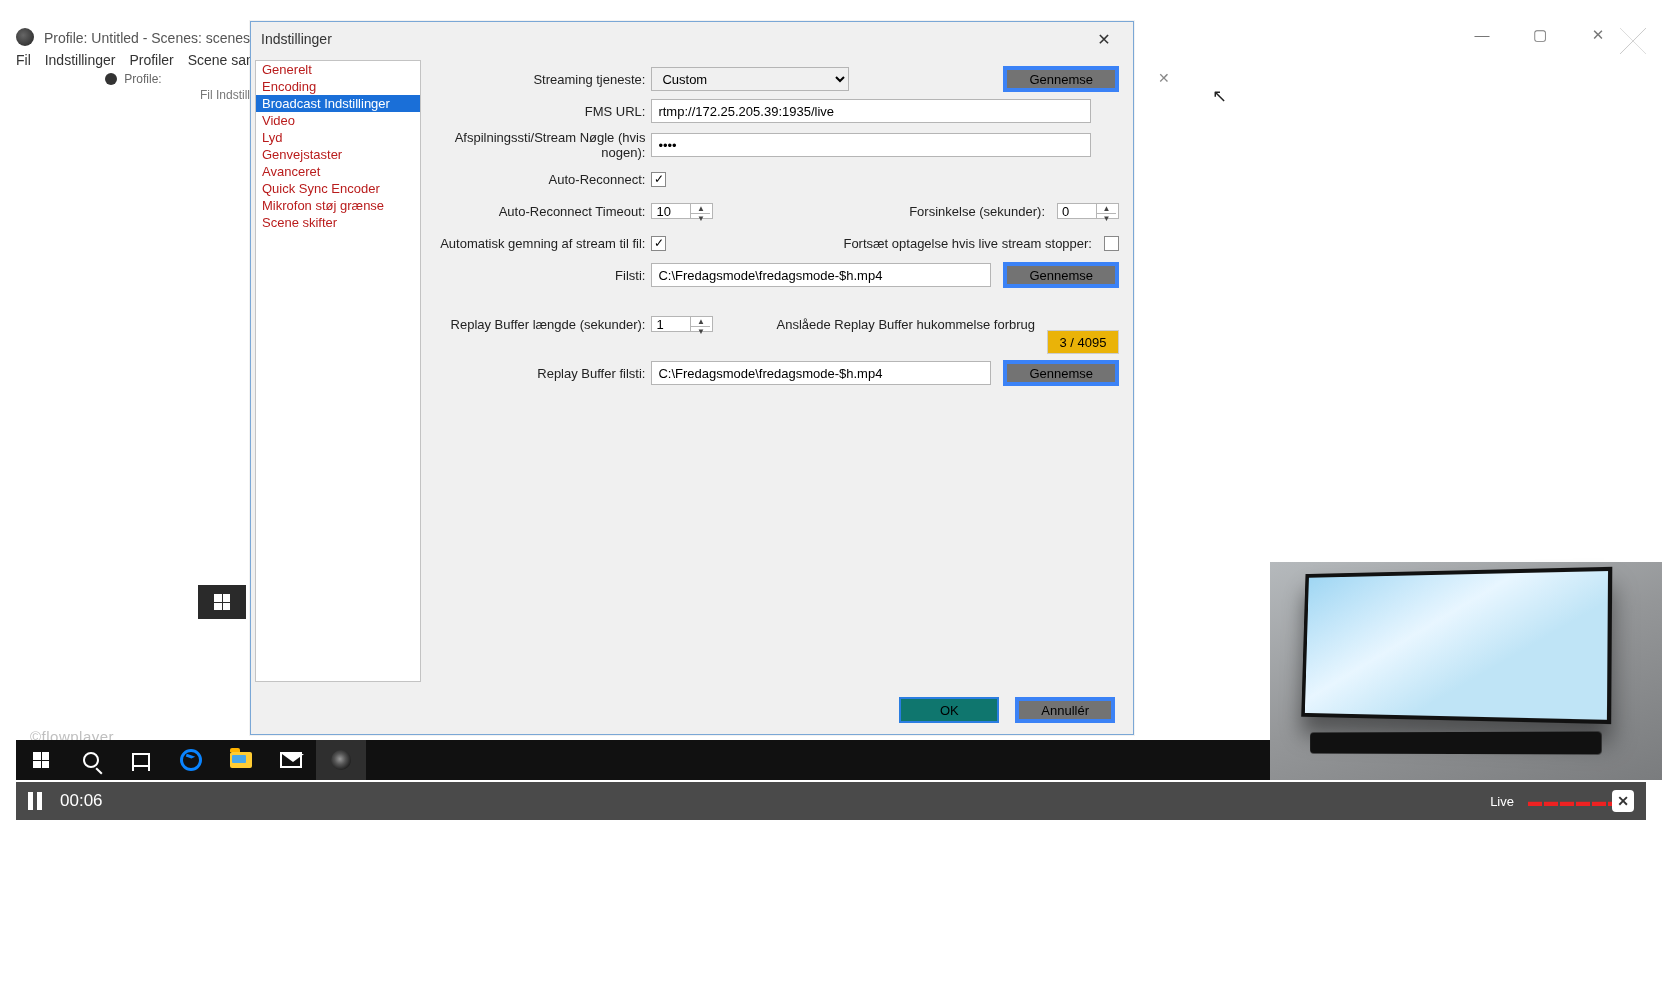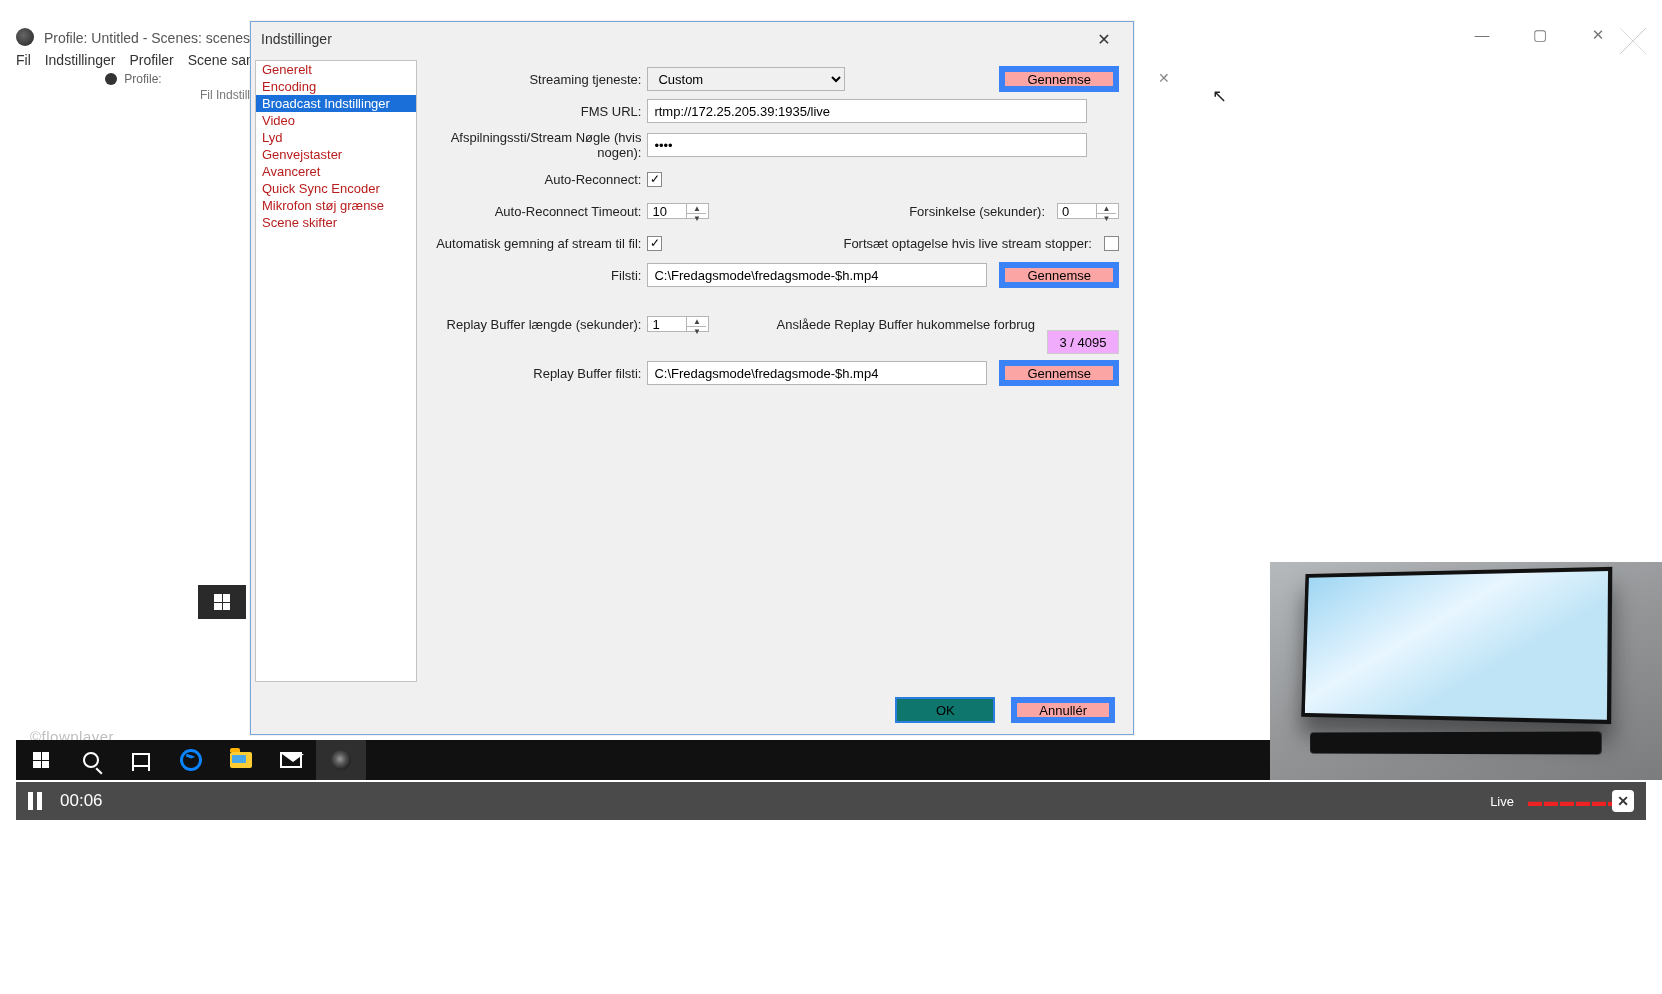--- a/index.html
+++ b/index.html
@@ -35,30 +35,30 @@
   .content { flex:1; padding:10px 14px 0 6px; }
   .row { display:flex; align-items:center; margin-bottom:6px; min-height:26px;}
   .row label { flex:0 0 220px; text-align:right; padding-right:6px; color:#222;}
   .row .ctrlzone { flex:1; display:flex; align-items:center; gap:6px;}
   .row.split .right { margin-left:auto; display:flex; align-items:center; gap:6px;}
   .row.split .right label { flex:none; text-align:right;}
   select, input[type=text], input[type=password] { height:24px; border:1px solid #b5b5b5; background:#fff; padding:0 6px; font:inherit; }
   select { background:#f0f0f0;}
   .combo { width:198px; }
   .full { width:440px; }
-  .btn { height:26px; border:6px solid #3b82f6; background:#fca5a5; padding:0 22px; font:inherit; display:inline-flex; align-items:center; justify-content:center; min-width:88px;}
+  .btn { height:26px; border:4px solid #3b82f6; background:#737373; padding:0 22px; font:inherit; display:inline-flex; align-items:center; justify-content:center; min-width:88px;}
   .btn.primary { border:2px solid #2a7de1; background:#0f766e; min-width:100px;}
   .chk { width:15px; height:15px; border:1px solid #888; background:#fff; display:inline-flex; align-items:center; justify-content:center;}
   .chk.checked::after { content:"✓"; font-size:12px; color:#000; line-height:1;}
   .spin { position:relative; width:62px; height:16px; border:1px solid #b5b5b5; background:#fff; display:flex; align-items:center;}
   .spin input { border:none; width:38px; height:100%; padding:0 4px; font:inherit;}
   .spin .arrows { width:20px; display:flex; flex-direction:column; border-left:1px solid #b5b5b5; height:100%;}
   .spin .arrows i { flex:1; display:flex; align-items:center; justify-content:center; font-size:8px; color:#444; font-style:normal;}
   .spin .arrows i:first-child { border-bottom:1px solid #b5b5b5;}
-  .readbox { height:24px; border:1px solid #ccc; background:#f0abfc; padding:0 10px; display:inline-flex; align-items:center; min-width:72px; justify-content:center;margin-top:36px;}
+  .readbox { height:24px; border:1px solid #ccc; background:#eab308; padding:0 10px; display:inline-flex; align-items:center; min-width:72px; justify-content:center;margin-top:36px;}
   .file { width:340px; }
   .dlg-footer { position:absolute; left:0; right:0; bottom:0; height:48px; display:flex; align-items:center; justify-content:flex-end; gap:16px; padding:0 18px;}
   .cursor { position:absolute; left:961px; top:63px; font-size:18px; color:#222; pointer-events:none;}
 
   
   .pip { position:absolute; right:0; top:562px; width:392px; height:218px; background:linear-gradient(160deg,#b5b9bc 0%, #949698 50%, #7a7c7e 100%);}
   .pip .monitor { position:absolute; left:20px; top:8px; width:320px; height:150px; background:linear-gradient(150deg,#9fd6f3,#e8f6ff 40%,#bfe4f6 65%); border:4px solid #111; transform:perspective(900px) rotateY(-16deg) rotateX(4deg); box-shadow:0 18px 22px rgba(0,0,0,.45);}
   .pip .stand { position:absolute; left:30px; top:170px; width:300px; height:22px; background:#111; border-radius:4px; transform:perspective(900px) rotateY(-14deg);}
 
   

